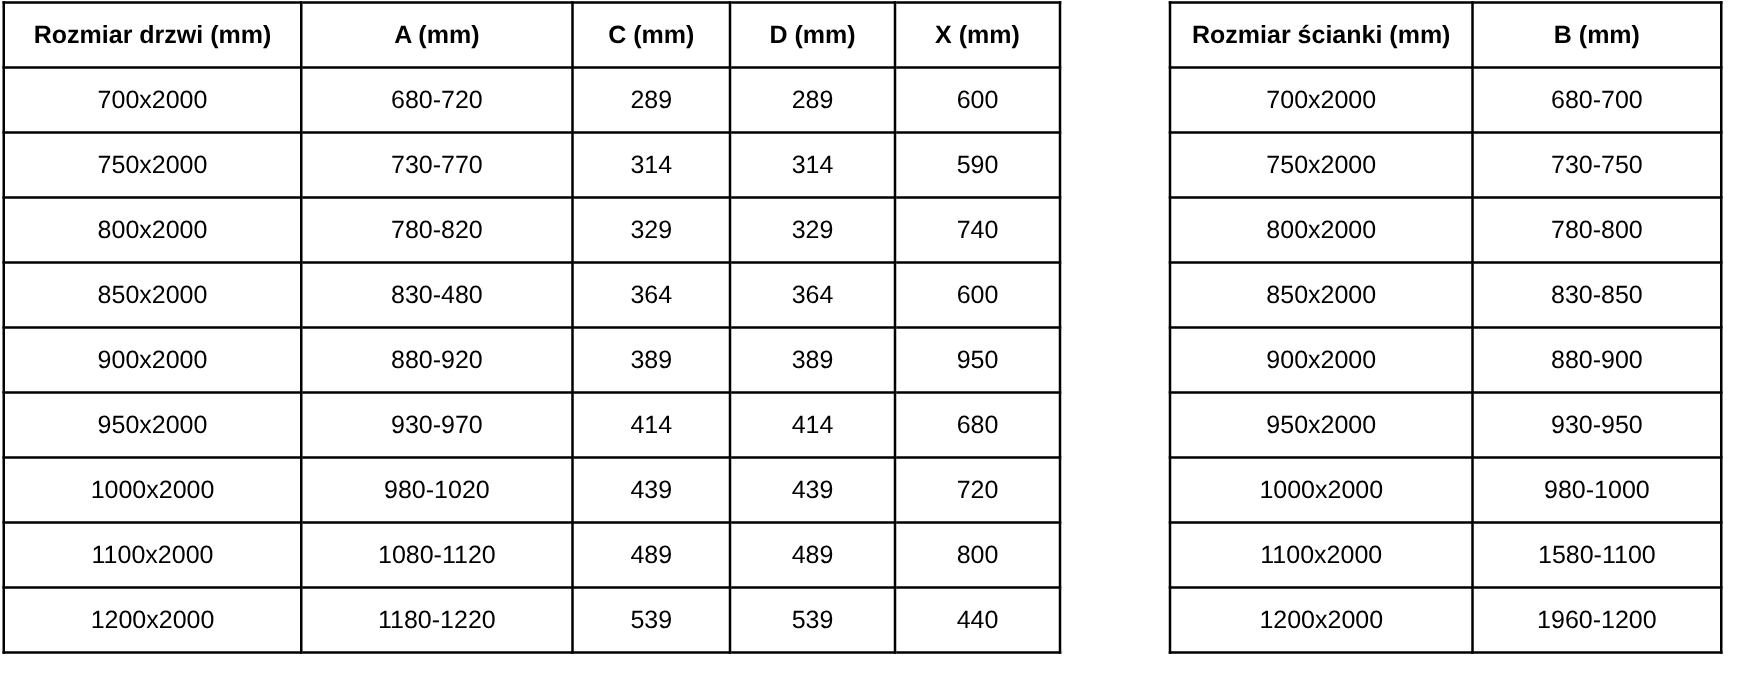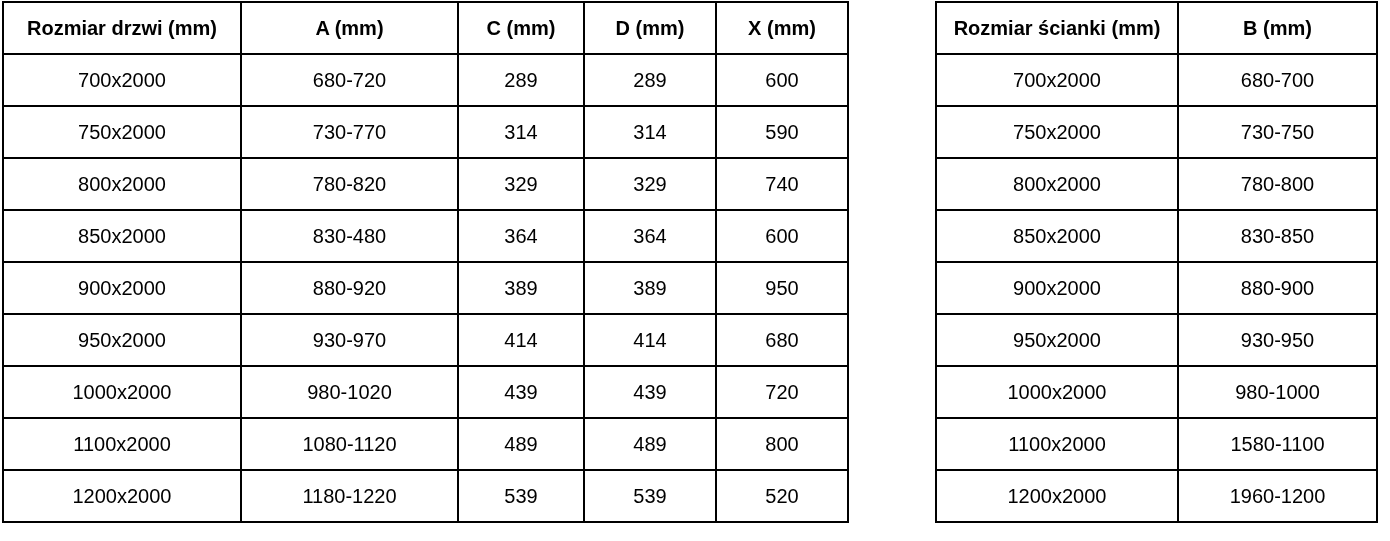--- a/index.html
+++ b/index.html
@@ -122,21 +122,21 @@
           <td>1080-1120</td>
           <td>489</td>
           <td>489</td>
           <td>800</td>
         </tr>
         <tr>
           <td>1200x2000</td>
           <td>1180-1220</td>
           <td>539</td>
           <td>539</td>
-          <td>520</td>
+          <td>440</td>
         </tr>
       </tbody>
     </table>
 
   <table class="t-wall">
     <colgroup>
       <col class="c1">
         <col class="c2">
     </colgroup>
   <thead>

